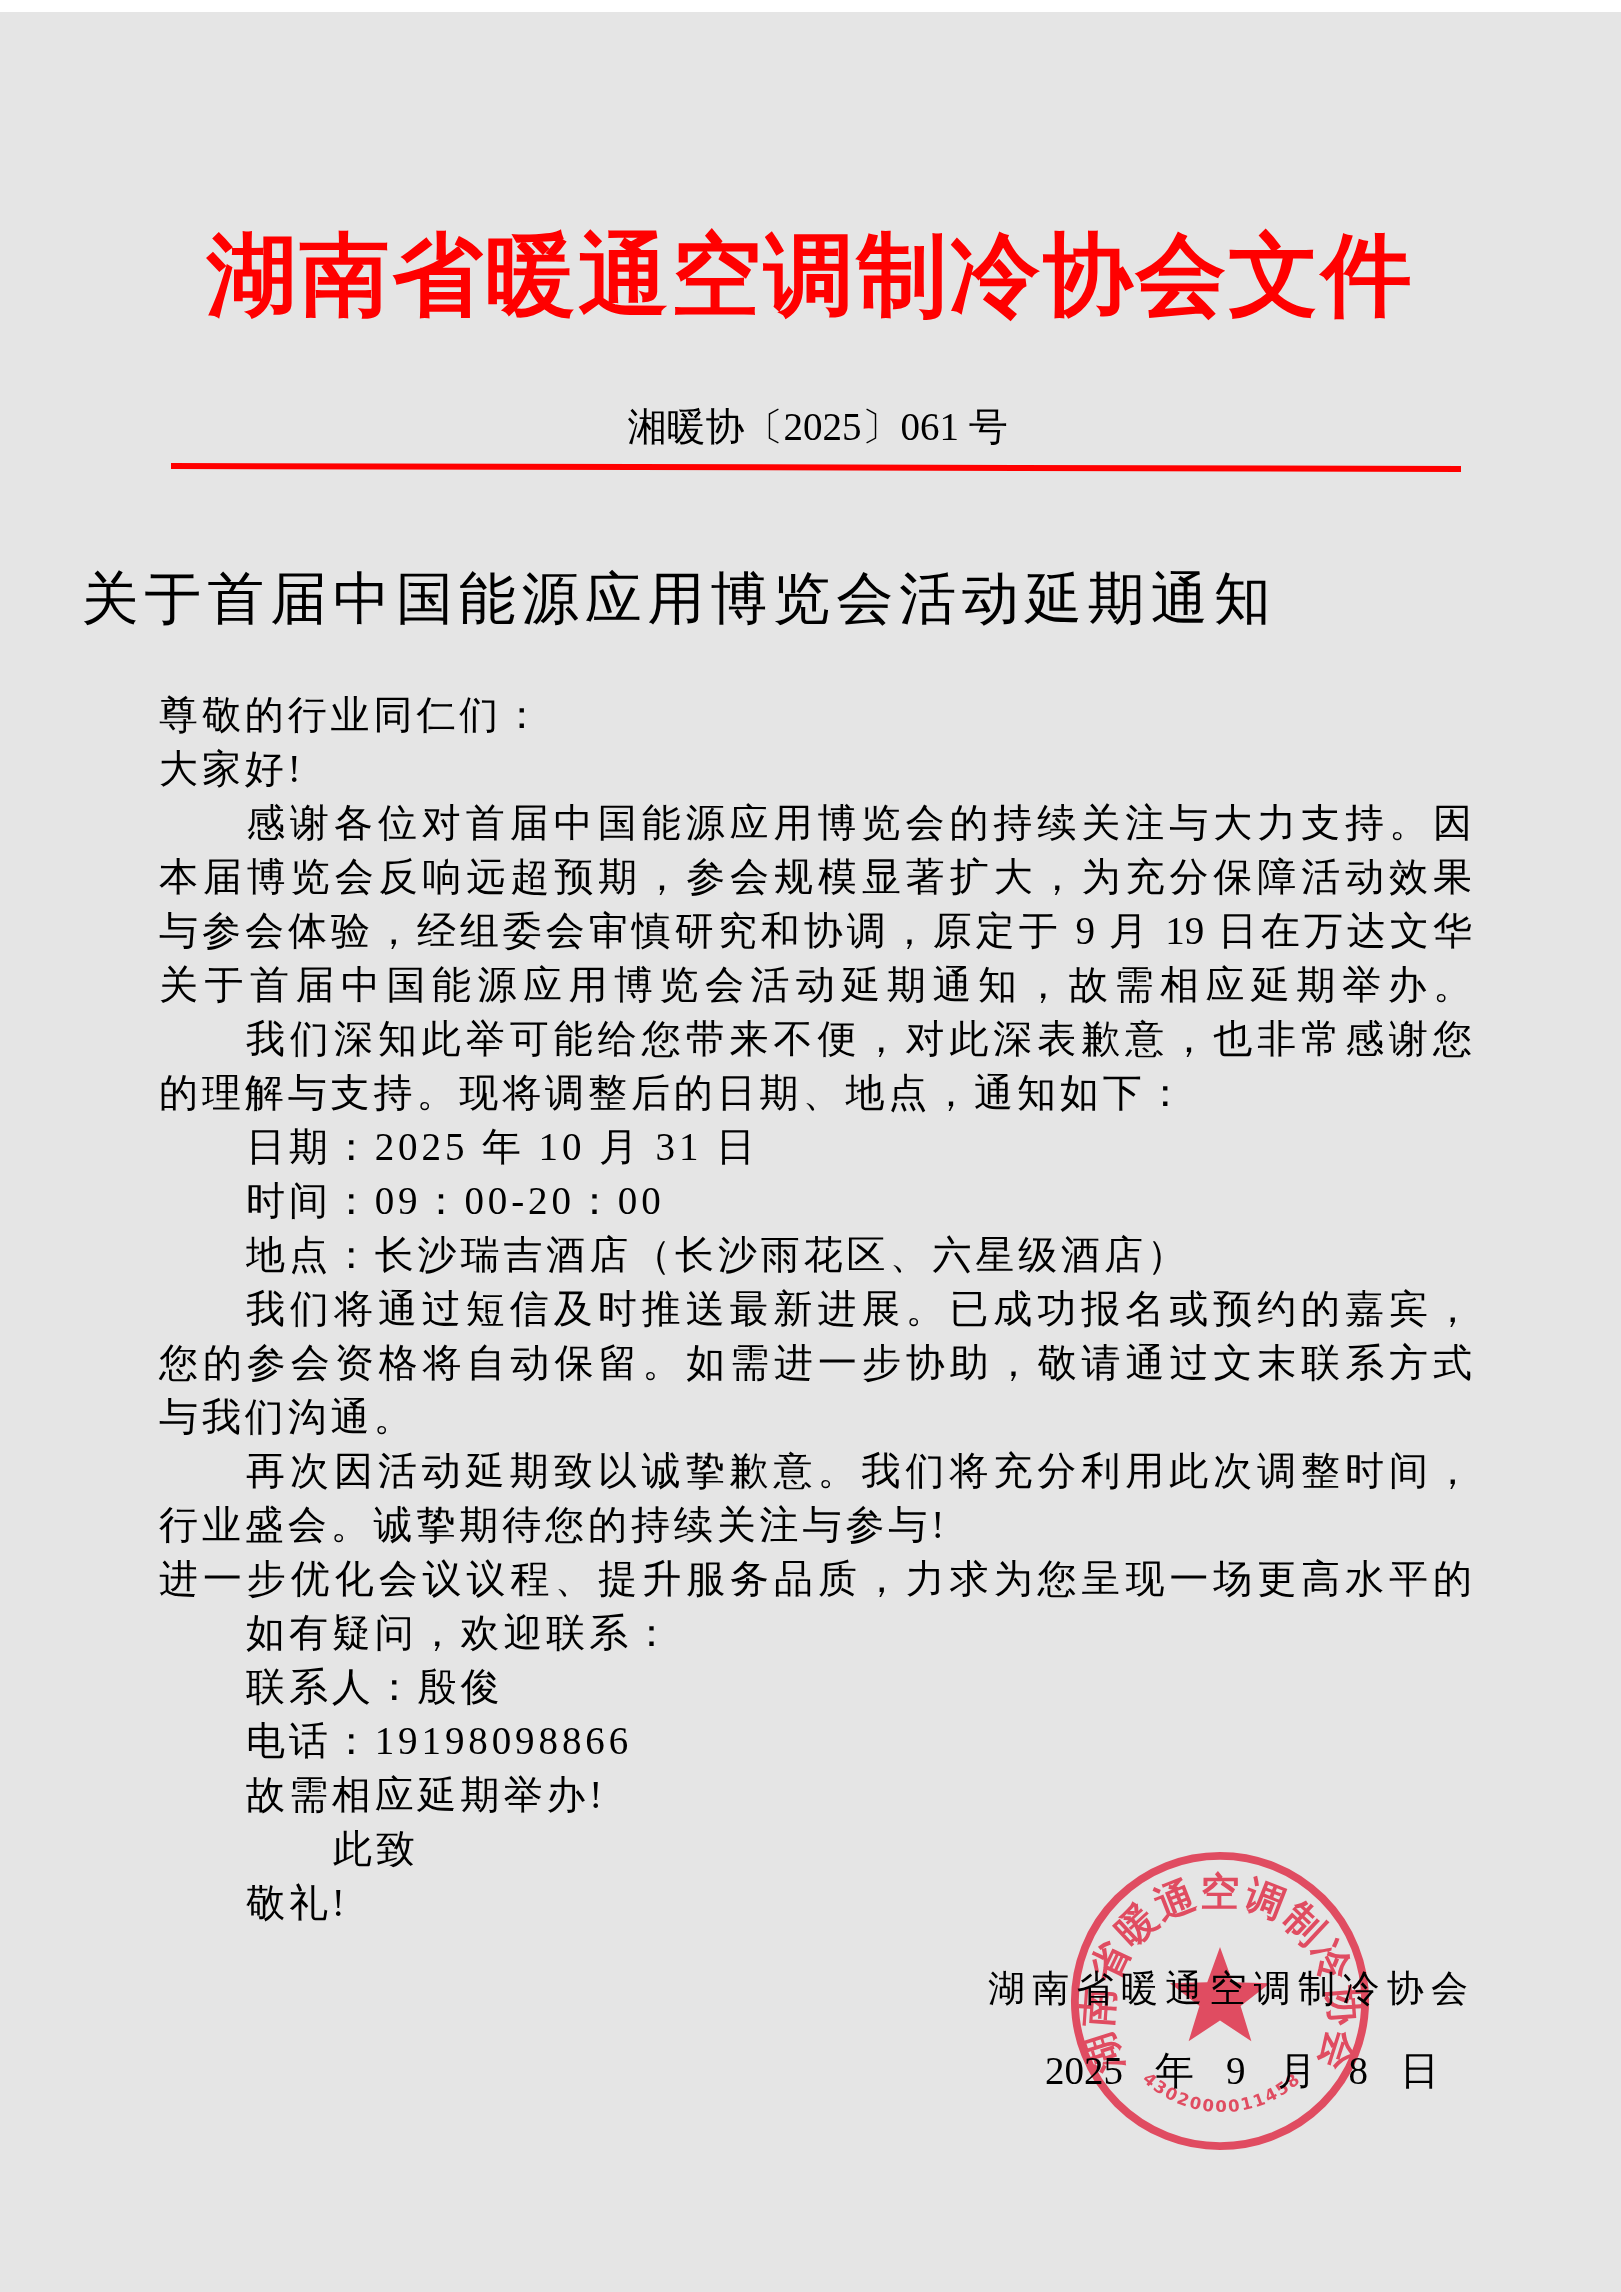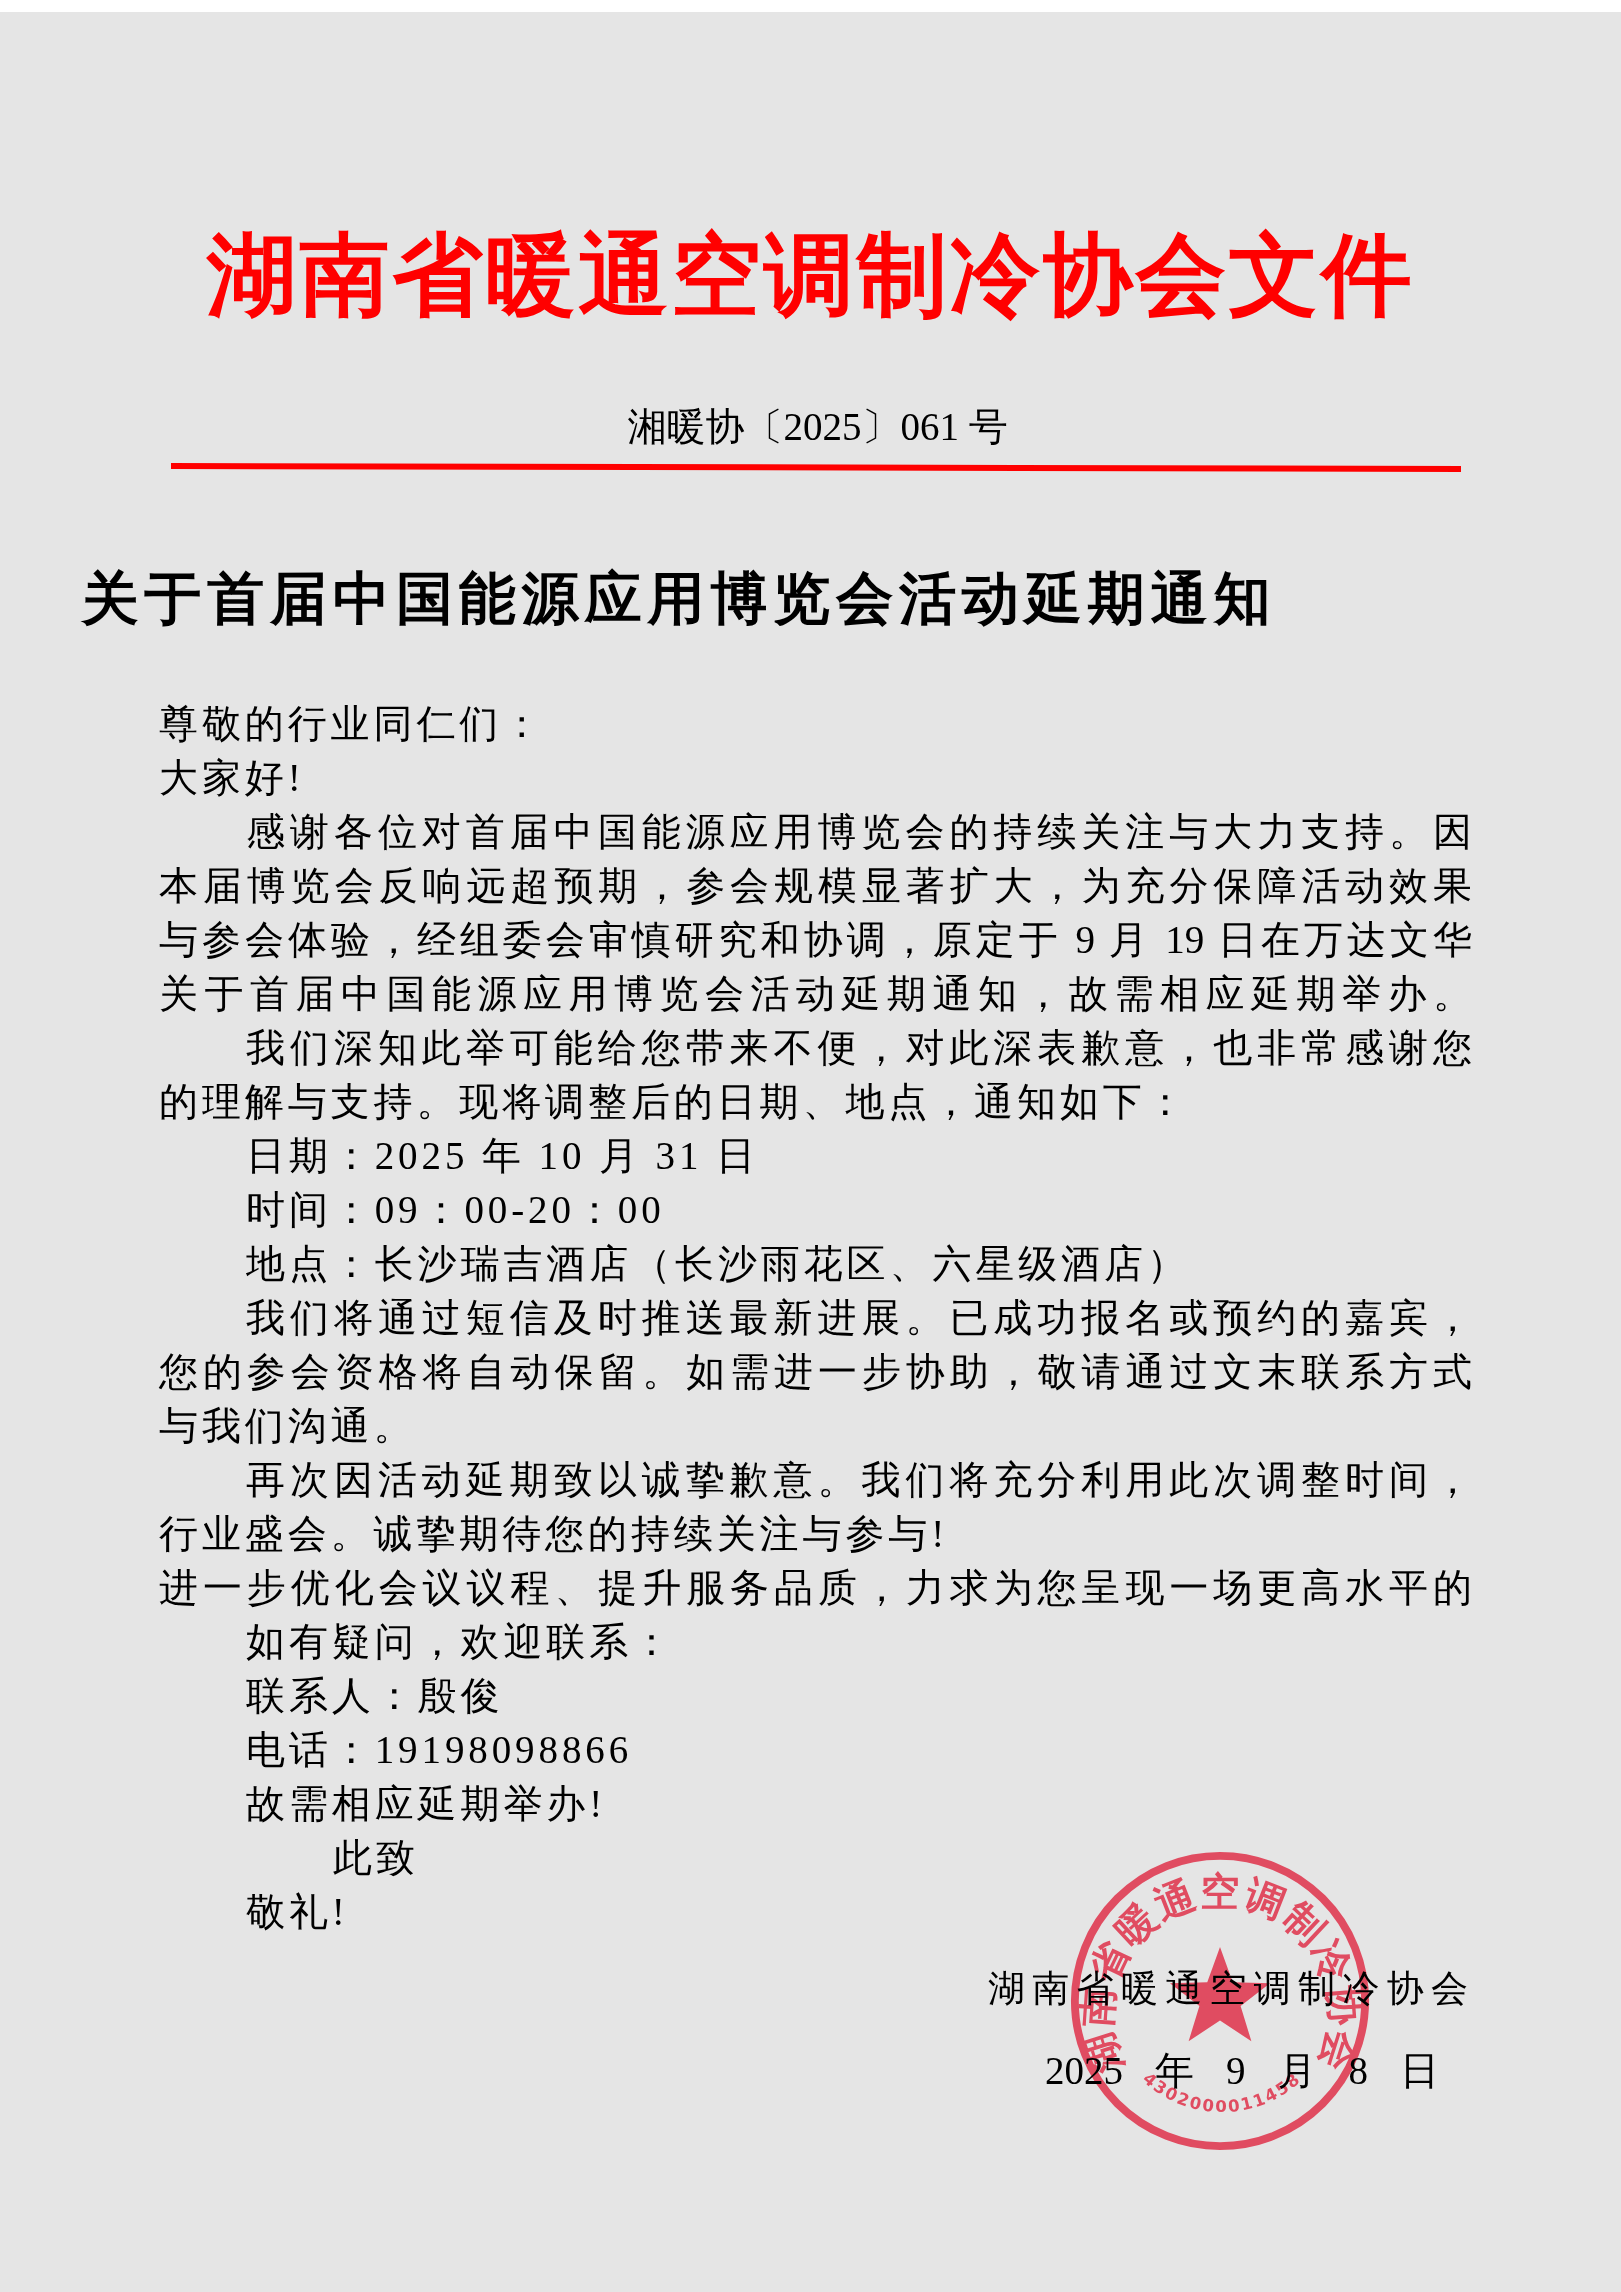--- a/index.html
+++ b/index.html
@@ -17,28 +17,28 @@
     font-family: "Liberation Serif", "DejaVu Serif", serif;
     font-size: 39px; line-height: 53px; color: #000; white-space: nowrap;
   }
   .red-rule {
     position: absolute; left: 171px; top: 451px; width: 1290px; height: 5.9px;
     background: #ff0000; transform: rotate(0.13deg); transform-origin: left center;
   }
   .notice-title {
     position: absolute; left: 0; top: 547px; width: 1358px; text-align: center;
     font-family: "DejaVu Serif", "Liberation Serif", serif;
-    font-weight: bold; font-size: 57px; line-height: 78px; letter-spacing: 5.9px;
+    font-weight: normal; font-size: 57px; line-height: 78px; letter-spacing: 5.9px;
     color: #000; white-space: nowrap;
   }
 
   .body-text {
     position: absolute; left: 159px; top: 676px; width: 1313px;
     font-family: "Liberation Serif", "DejaVu Serif", serif;
-    font-size: 39px; color: #000; margin-top: 9px;
+    font-size: 39px; color: #000;
   }
   .line {
     height: 54px; line-height: 54px; white-space: nowrap; overflow: visible;
   }
   .line.full { text-align: justify; text-align-last: justify; white-space: normal; }
   .line.short { letter-spacing: 3.9px; }
   .ind2 { padding-left: 87px; }
   .ind4 { padding-left: 174px; }
 
   .seal {

